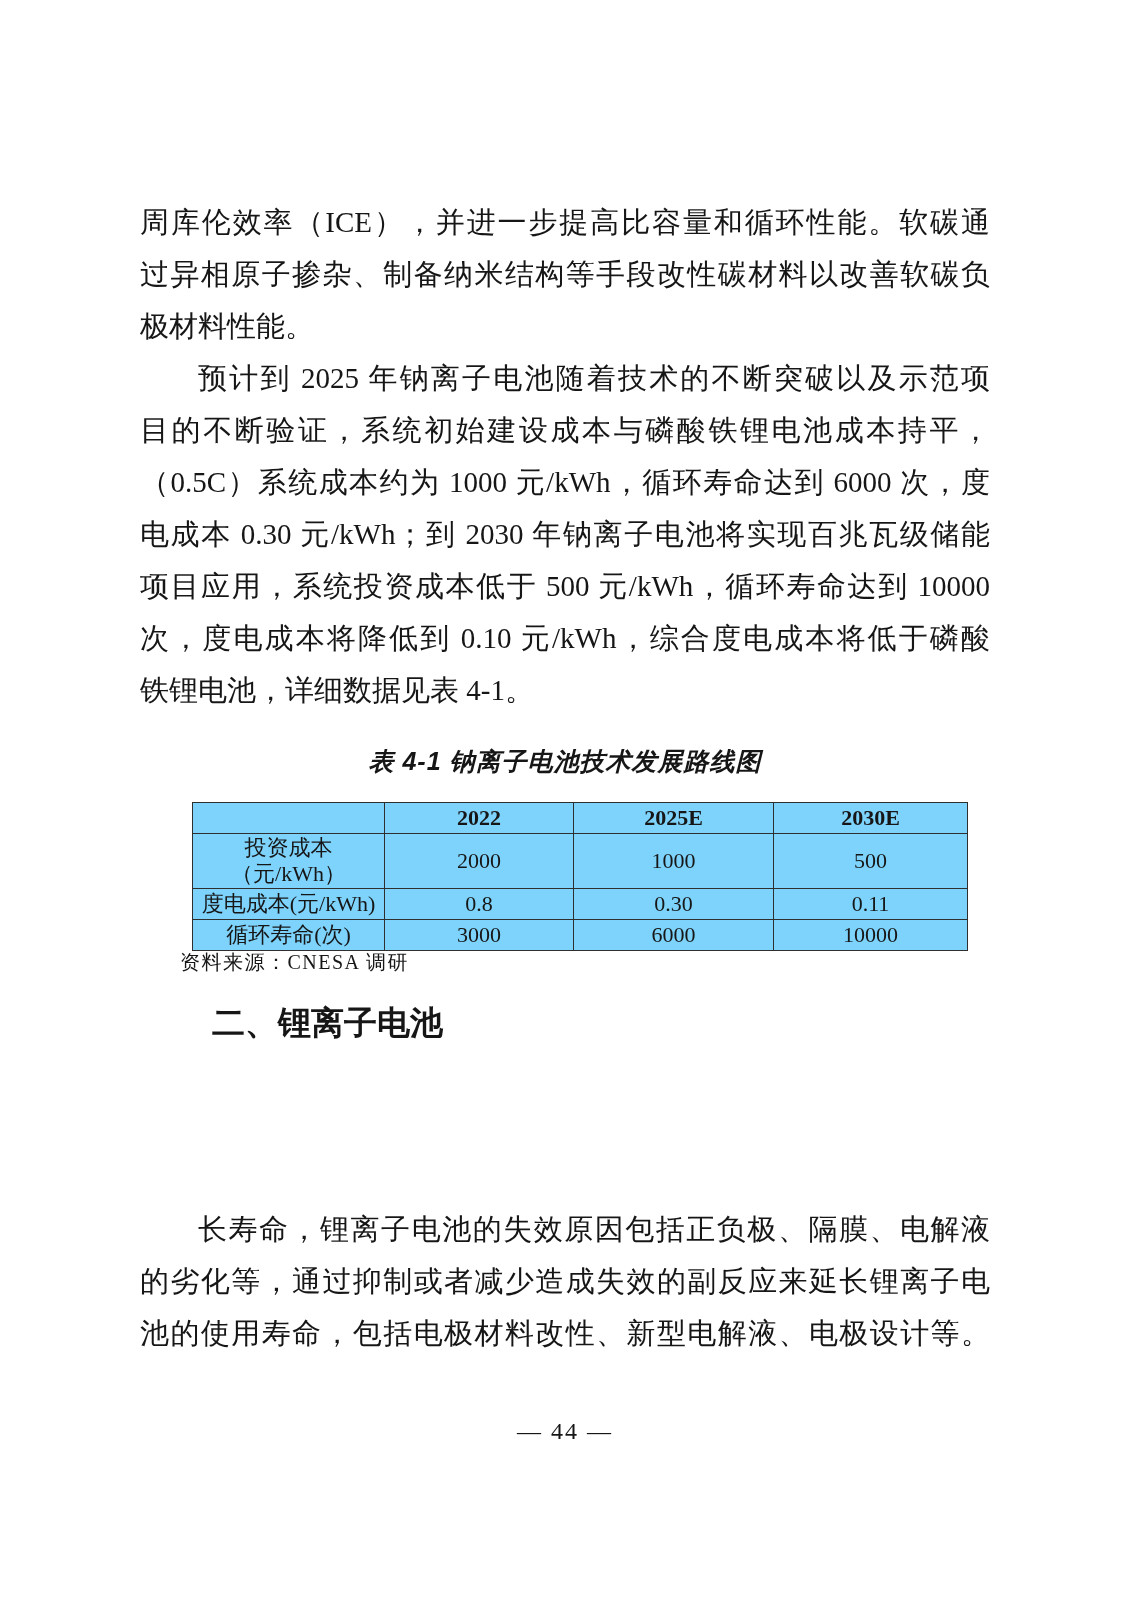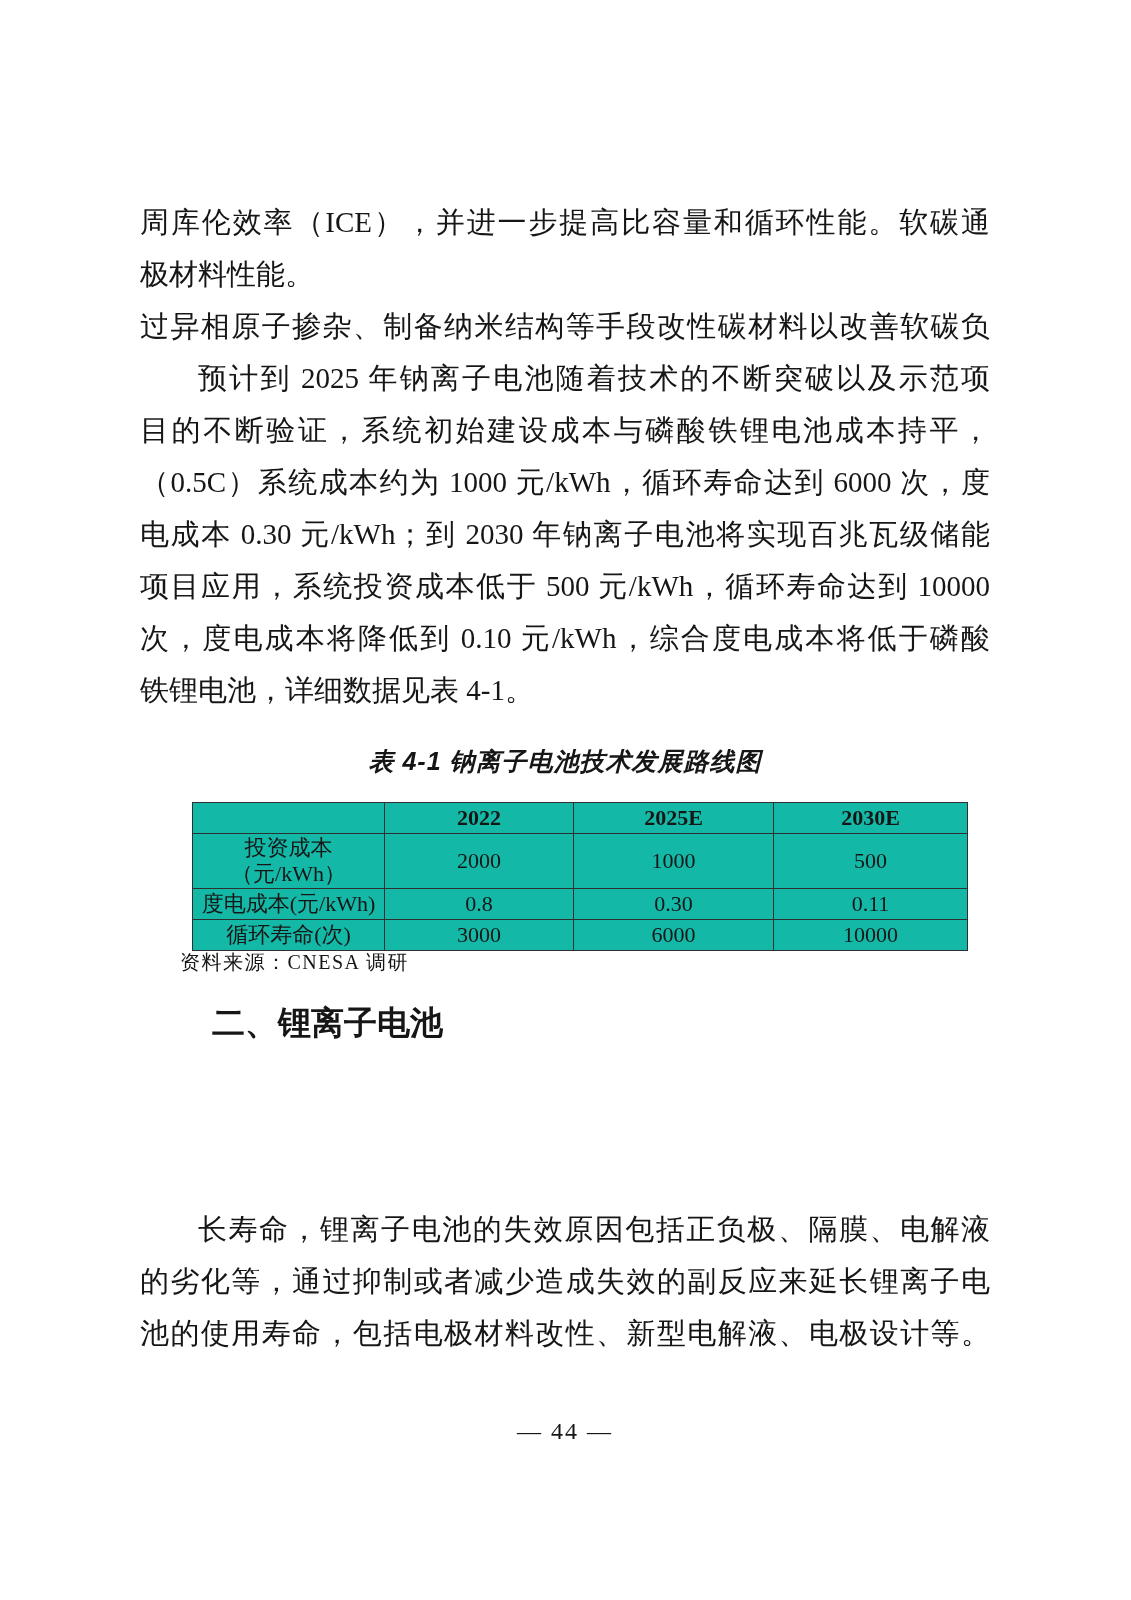--- a/index.html
+++ b/index.html
@@ -46,21 +46,21 @@
     line-height: 34px;
     letter-spacing: 1px;
     font-style: italic;
   }
 
   .tablewrap { position: absolute; top: 802px; left: 52px; }
   table.data {
     border-collapse: collapse;
     table-layout: fixed;
     width: 755px;
-    background: #14b8a6;
+    background: #7dd3fc;
   }
   table.data th, table.data td {
     border: 1.5px solid #2f2f2f;
     text-align: center;
     vertical-align: middle;
     font-size: 22px;
     line-height: 26px;
     padding: 1px 2px;
     height: 28px;
     font-family: "Liberation Serif", "DejaVu Serif", serif;
@@ -99,22 +99,22 @@
   }
 </style>
 </head>
 <body>
 
 <div class="page">
   <div class="content">
 
     <div class="para" id="para1">
       <div class="line">周库伦效率（ICE），并进一步提高比容量和循环性能。软碳通</div>
+      <div class="line">过异相原子掺杂、制备纳米结构等手段改性碳材料以改善软碳负</div>
       <div class="line short">极材料性能。</div>
-      <div class="line">过异相原子掺杂、制备纳米结构等手段改性碳材料以改善软碳负</div>
     </div>
 
     <div class="para" id="para2">
       <div class="line indent">预计到 2025 年钠离子电池随着技术的不断突破以及示范项</div>
       <div class="line">目的不断验证，系统初始建设成本与磷酸铁锂电池成本持平，</div>
       <div class="line">（0.5C）系统成本约为 1000 元/kWh，循环寿命达到 6000 次，度</div>
       <div class="line">电成本 0.30 元/kWh；到 2030 年钠离子电池将实现百兆瓦级储能</div>
       <div class="line">项目应用，系统投资成本低于 500 元/kWh，循环寿命达到 10000</div>
       <div class="line">次，度电成本将降低到 0.10 元/kWh，综合度电成本将低于磷酸</div>
       <div class="line short">铁锂电池，详细数据见表 4-1。</div>

